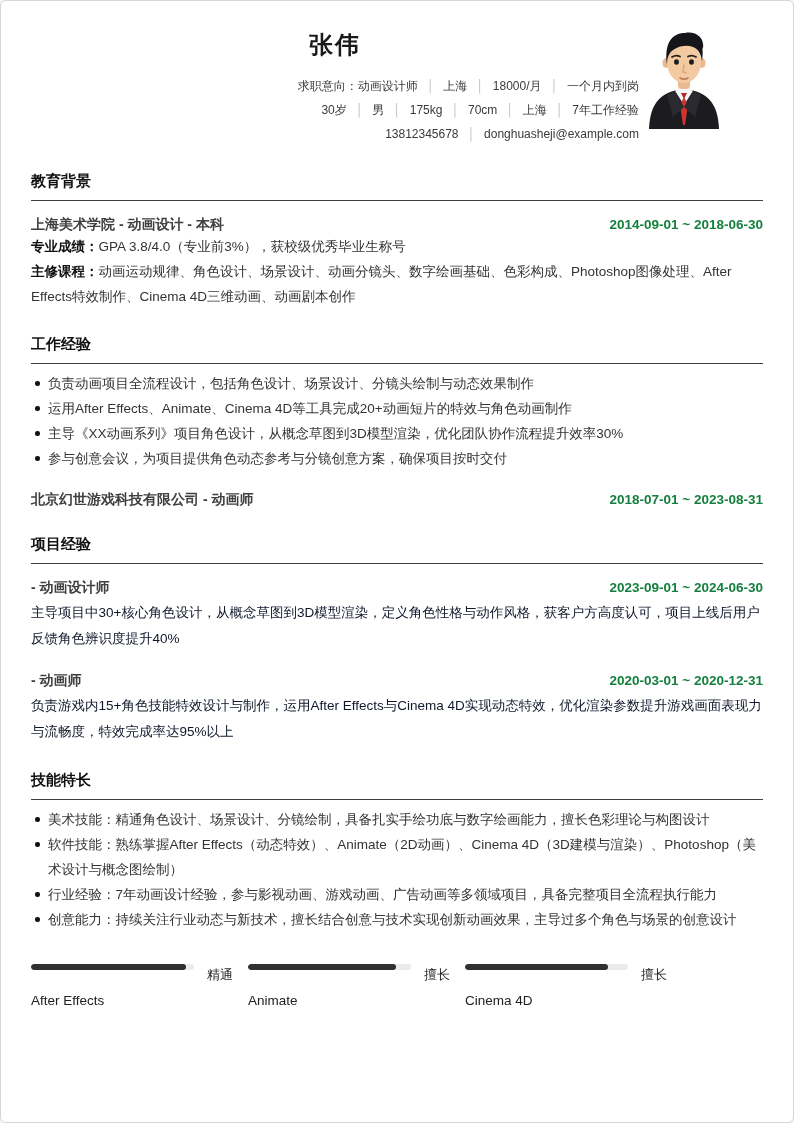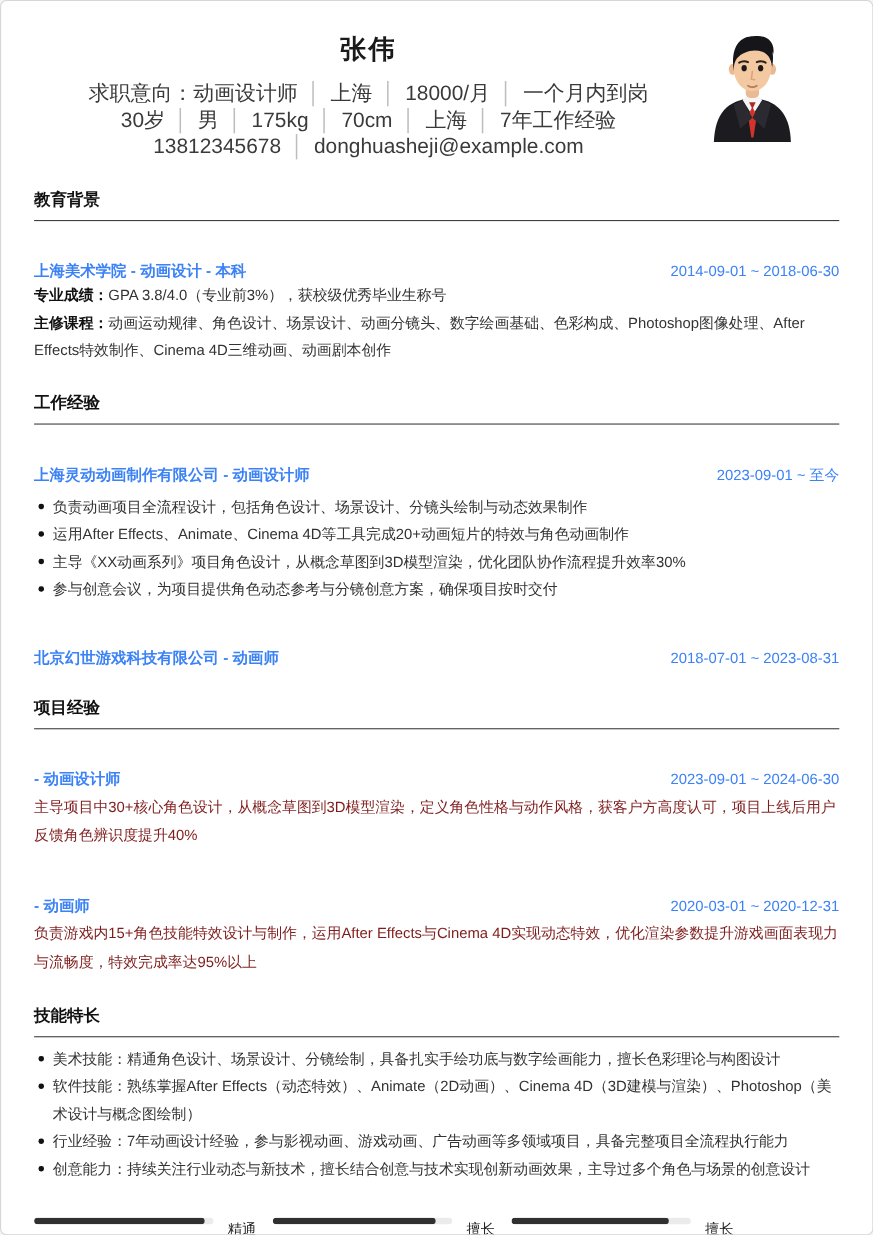--- a/index.html
+++ b/index.html
@@ -8,51 +8,51 @@
   .canvas {
     width: 794px; height: 1123px; margin: 0 auto; background: #ffffff;
     border: 1px solid #d6d6d6; border-radius: 6px; overflow: hidden; position: relative;
   }
   .page-inner { padding: 22px 30px 0 30px; color: #333; }
 
   
   .header { display: flex; align-items: flex-start; }
   .header-info { flex: 1; text-align: center; padding-top: 6px; }
   .name { font-size: 24px; font-weight: bold; color: #1a1a1a; letter-spacing: 2px; margin-bottom: 13px; }
-  .contact-line { font-size: 19px; color: #3a3a3a; line-height: 24px; white-space: nowrap; }
+  .contact-line { font-size: 12px; color: #3a3a3a; line-height: 24px; white-space: nowrap; text-align: right; }
   .sep { color: #bdbdbd; padding: 0 9px; font-weight: normal; }
   .photo { width: 90px; height: 104px; margin: 2px 34px 0 0; flex: 0 0 auto; background:#fff; }
   .photo svg { width: 100%; height: 100%; display: block; }
 
   
   .section { margin-top: 26px; }
   .section-title {
     font-size: 15px; font-weight: bold; color: #111;
     padding-bottom: 9px; border-bottom: 1px solid #3f3f3f;
   }
   .entry-heading {
     display: flex; justify-content: space-between; align-items: baseline;
     margin-top: 15px; font-size: 14px;
   }
-  .entry-heading .h-title { font-weight: bold; color: #3b82f6; margin-top: 22px; }
-  .entry-heading .h-date { font-weight: normal; font-size: 13.5px; color: #3b82f6; }
+  .entry-heading .h-title { font-weight: bold; color: #404040; }
+  .entry-heading .h-date { font-weight: bold; font-size: 13.5px; color: #15803d; }
   .detail-line { font-size: 13.5px; line-height: 25px; color: #333; }
   .detail-line .lbl { font-weight: bold; color: #111; }
 
   ul.bullets { list-style: none; margin-top: 7px; }
   ul.bullets li {
     position: relative; padding-left: 17px;
     font-size: 13.5px; line-height: 25px; color: #333;
   }
   ul.bullets li::before {
     content: ""; position: absolute; left: 4px; top: 10px;
     width: 4.5px; height: 4.5px; border-radius: 50%; background: #111;
   }
   .entry + .entry .entry-heading { margin-top: 20px; }
-  .proj-desc { font-size: 13.5px; line-height: 26px; color: #7f1d1d; margin-top: 3px; }
+  .proj-desc { font-size: 13.5px; line-height: 26px; color: #0f172a; margin-top: 3px; }
 
   
   .bars-grid {
     margin-top: 18px;
     display: grid; grid-template-columns: repeat(3, 217px); row-gap: 24px;
   }
   .bar-row { display: flex; align-items: center; }
   .bar-track { width: 163px; height: 6px; background: #ebebeb; border-radius: 3px; overflow: hidden; }
   .bar-fill { height: 100%; background: #303030; border-radius: 3px; }
   .bar-level { margin-left: 13px; font-size: 13px; color: #222; margin-top: 16px; }
@@ -132,24 +132,20 @@
         <p class="detail-line">
           <span class="lbl">主修课程：</span><span>动画运动规律、角色设计、场景设计、动画分镜头、数字绘画基础、色彩构成、Photoshop图像处理、After Effects特效制作、Cinema 4D三维动画、动画剧本创作</span>
         </p>
       </div>
     </div>
 
     <div class="section">
       <div class="section-title">工作经验</div>
 
       <div class="entry">
-        <div class="entry-heading">
-          <span class="h-title">上海灵动动画制作有限公司 - 动画设计师</span>
-          <span class="h-date">2023-09-01 ~ 至今</span>
-        </div>
         <ul class="bullets">
           <li>负责动画项目全流程设计，包括角色设计、场景设计、分镜头绘制与动态效果制作</li>
           <li>运用After Effects、Animate、Cinema 4D等工具完成20+动画短片的特效与角色动画制作</li>
           <li>主导《XX动画系列》项目角色设计，从概念草图到3D模型渲染，优化团队协作流程提升效率30%</li>
           <li>参与创意会议，为项目提供角色动态参考与分镜创意方案，确保项目按时交付</li>
         </ul>
       </div>
 
       <div class="entry">
         <div class="entry-heading">

